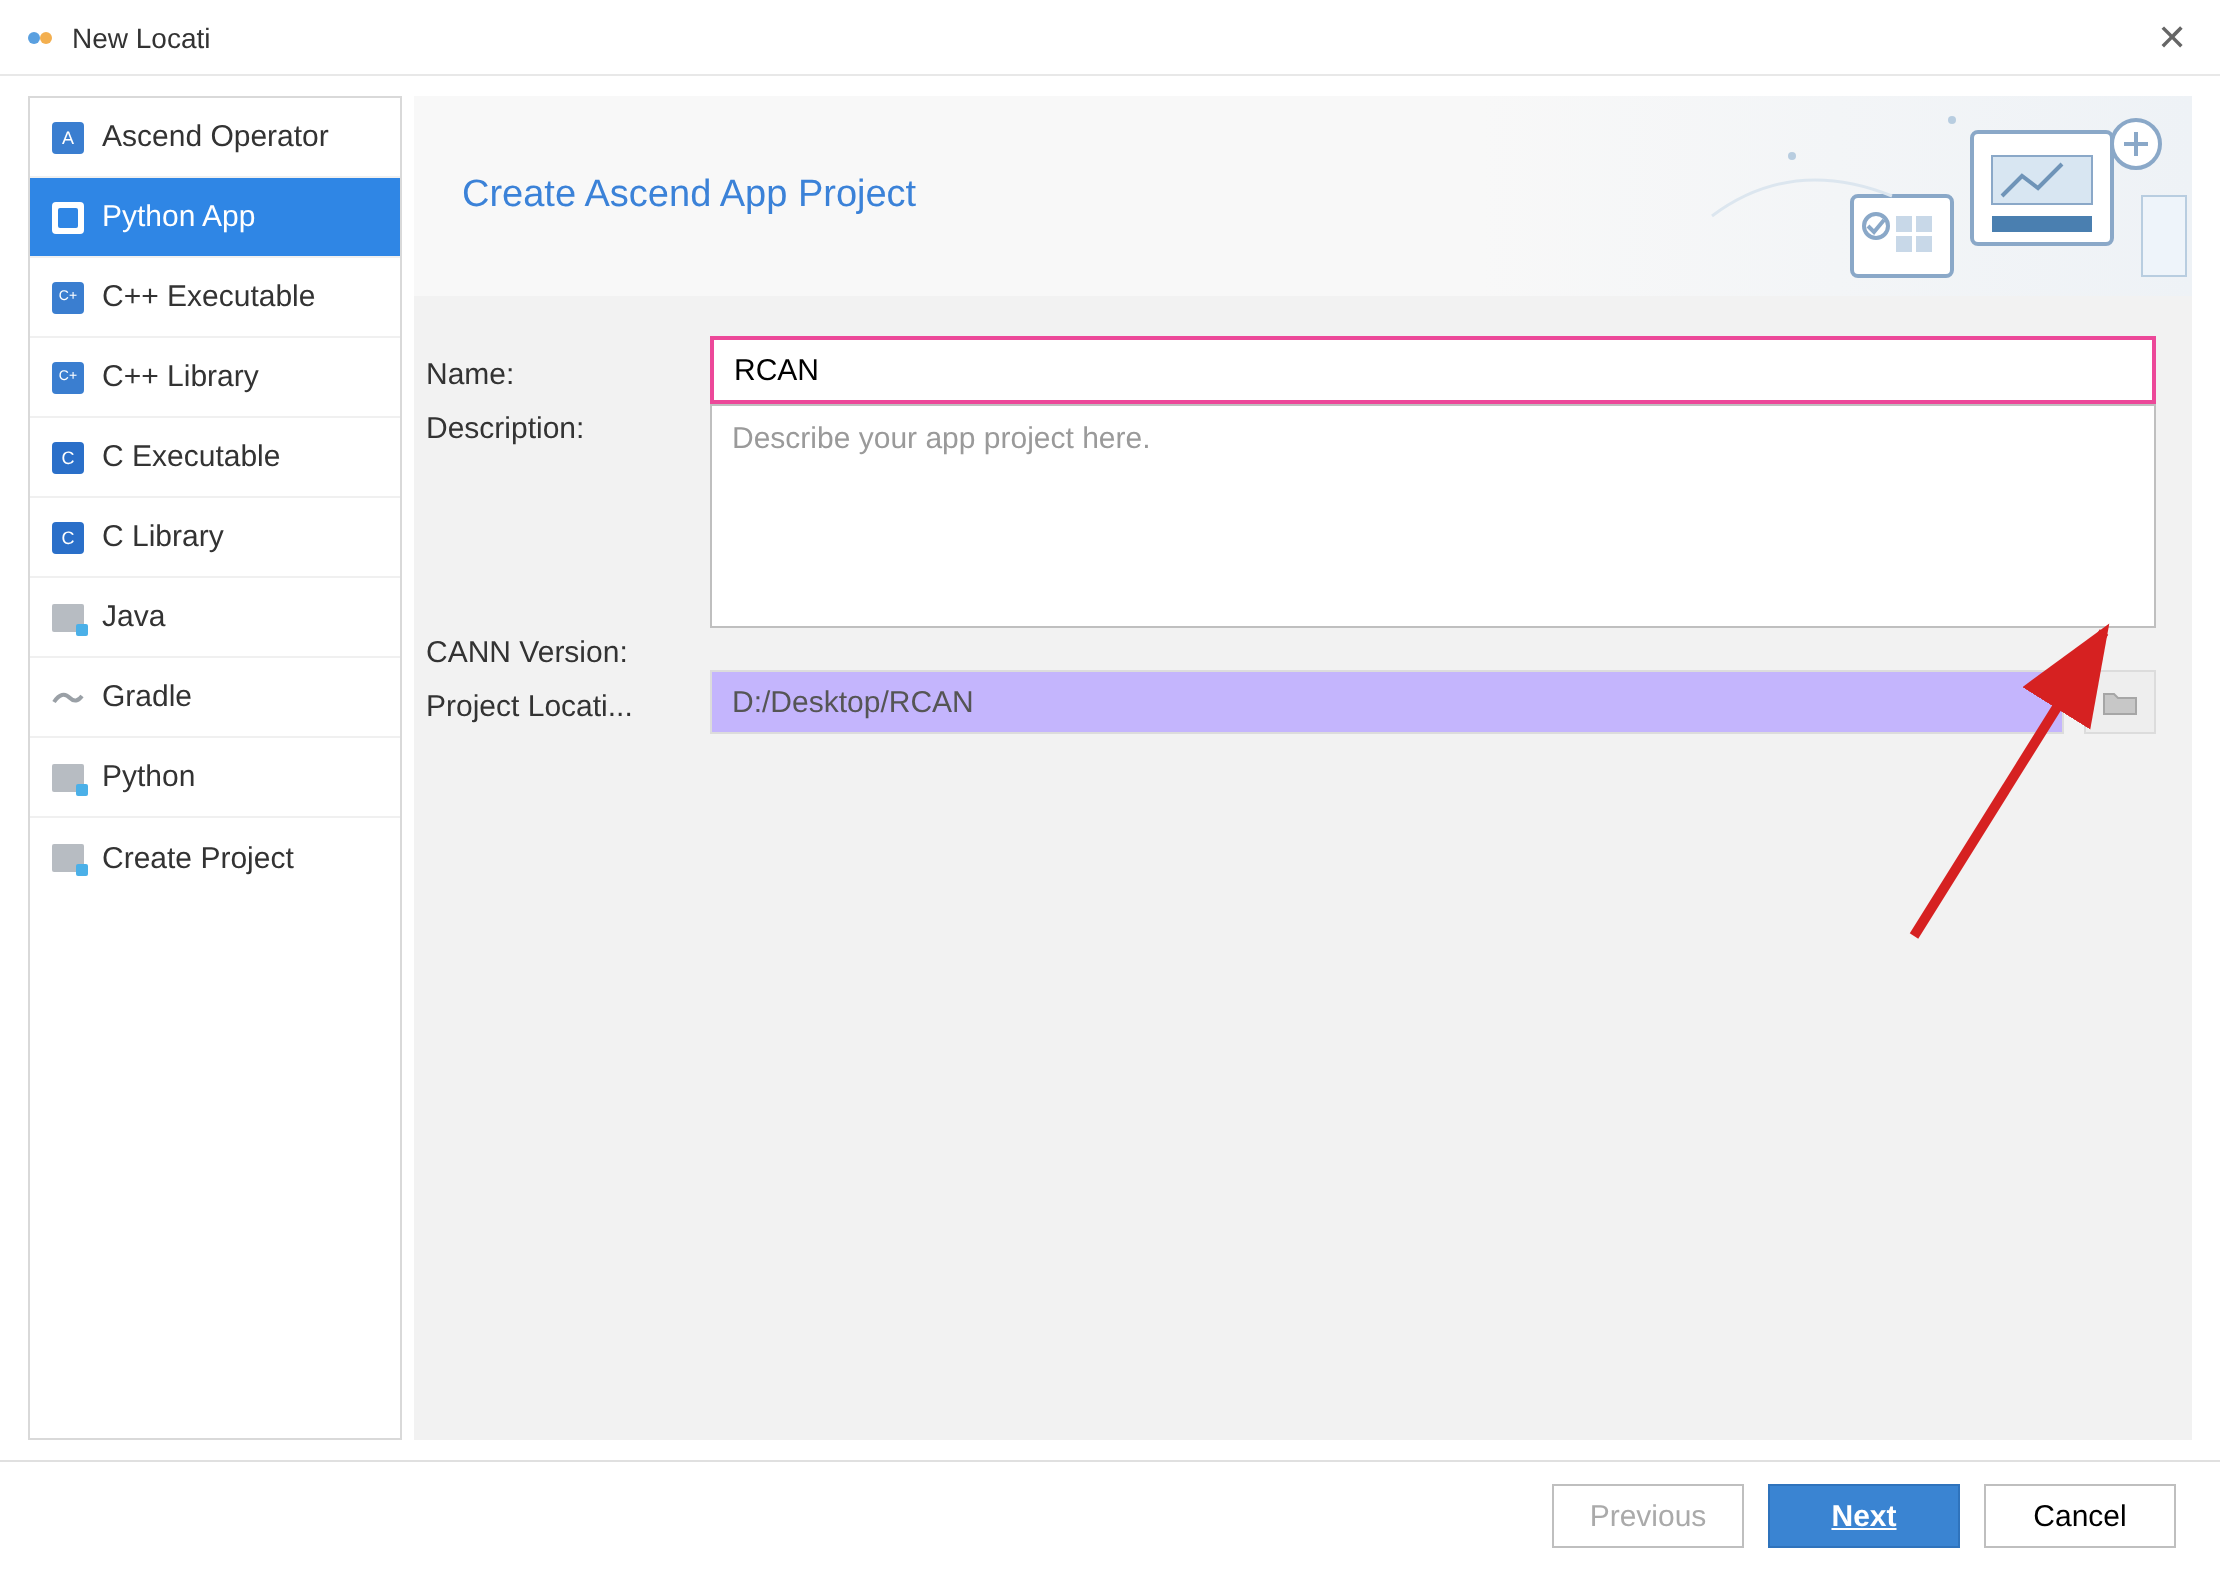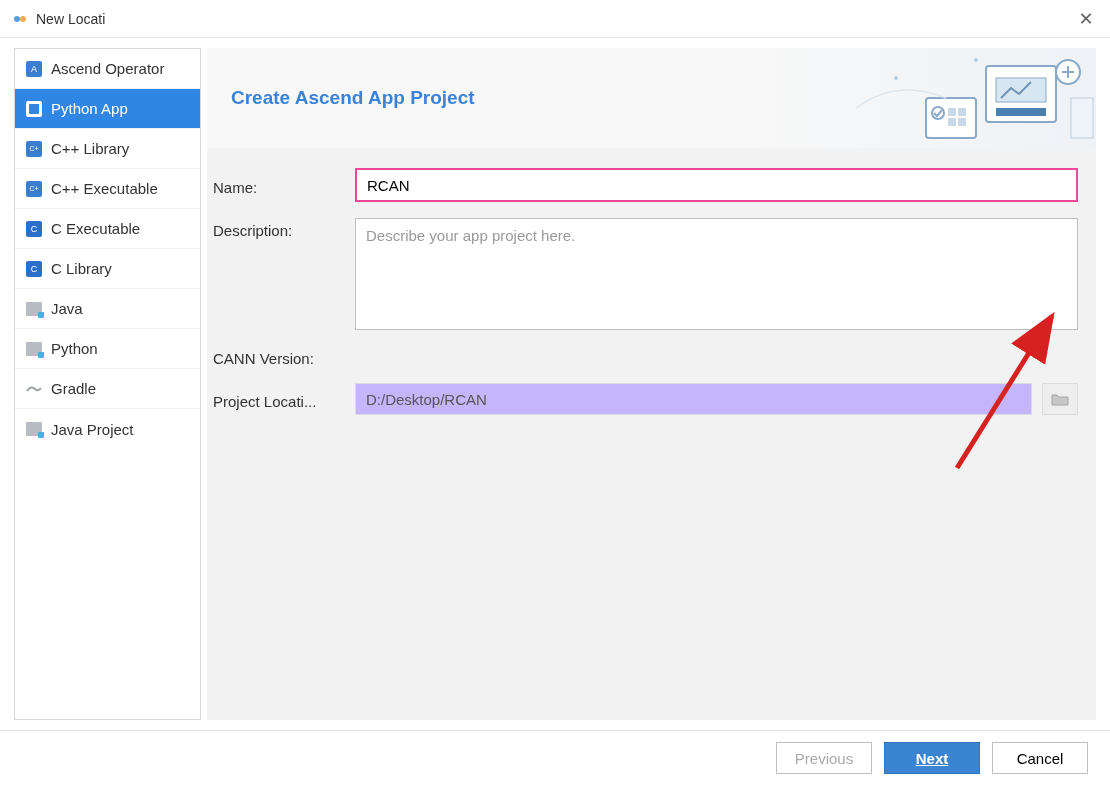--- a/index.html
+++ b/index.html
@@ -14,25 +14,25 @@
 
 .sidebar { width: 187px; border: 1px solid #d9d9d9; background: #fff; }
 .sidebar-item { display: flex; align-items: center; height: 40px; padding: 0 10px; font-size: 15px; color: #333; cursor: pointer; border-bottom: 1px solid #f0f0f0; }
 .sidebar-item:last-child { border-bottom: none; }
 .sidebar-item.selected { background: #2f86e5; color: #fff; }
 .sidebar-item .icon { width: 18px; height: 18px; margin-right: 8px; display: flex; align-items: center; justify-content: center; flex-shrink: 0; }
 
 .content { flex: 1; margin-left: 6px; background: #f2f2f2; position: relative; }
 
 .banner { height: 100px; background: linear-gradient(to right, #f8f8f8 60%, #eef2f6); position: relative; display: flex; align-items: center; padding-left: 24px; overflow: hidden; }
-.banner-title { color: #3b82d8; font-size: 19px; font-weight: 700; }
+.banner-title { color: #3b82d8; font-size: 19px; font-weight: 400; }
 .banner-art { position: absolute; right: 0; top: 0; width: 260px; height: 100px; }
 
 .form { padding: 20px 18px 0 6px; }
-.row { display: flex; align-items: flex-start; margin-bottom: 16px; }
+.row { display: flex; align-items: flex-start; }
 .row.center { align-items: center; }
 .label { width: 142px; font-size: 15px; color: #333; padding-top: 4px; flex-shrink: 0; }
 .field { flex: 1; display: flex; gap: 10px; }
 
 .input-text { width: 100%; height: 34px; border: 2px solid #ec4899; background: #fff; padding: 0 10px; font-size: 15px; outline: none; }
 .textarea { width: 100%; height: 112px; border: 1px solid #bfbfbf; background: #fff; padding: 8px 10px; font-size: 15px; resize: none; outline: none; }
 .textarea::placeholder { color: #9a9a9a; }
 
 .select { flex: 1; height: 32px; border: 1px solid #bfbfbf; background: #fff; display: flex; align-items: center; padding: 0 10px; font-size: 15px; position: relative; cursor: pointer; }
 .select .caret { position: absolute; right: 10px; color: #777; font-size: 12px; }
@@ -84,65 +84,65 @@
               <rect x="1" y="1" width="10" height="10" fill="#2f86e5" rx="1"></rect>
             </svg>
           </span>
         </span>
       <span>Python App</span>
     </div>
     <div class="sidebar-item">
       <span class="icon">
           <span class="ico-blue" style="font-size:7px;color:#fff;">C+</span>
         </span>
+      <span>C++ Executable</span>
+    </div>
+    <div class="sidebar-item">
+      <span class="icon">
+          <span class="ico-blue" style="font-size:7px;color:#fff;">C+</span>
+        </span>
       <span>C++ Library</span>
     </div>
     <div class="sidebar-item">
       <span class="icon">
-          <span class="ico-blue" style="font-size:7px;color:#fff;">C+</span>
-        </span>
-      <span>C++ Executable</span>
-    </div>
-    <div class="sidebar-item">
-      <span class="icon">
           <span class="ico-blue" style="background:#2a6fc9;font-size:9px;color:#fff;">C</span>
         </span>
       <span>C Executable</span>
     </div>
     <div class="sidebar-item">
       <span class="icon">
           <span class="ico-blue" style="background:#2a6fc9;font-size:9px;color:#fff;">C</span>
         </span>
       <span>C Library</span>
     </div>
     <div class="sidebar-item">
       <span class="icon">
           <span class="ico-gray"></span>
         </span>
       <span>Java</span>
-    </div>
-    <div class="sidebar-item">
-      <span class="icon">
-          <span class="ico-gray"></span>
-        </span>
-      <span>Python</span>
     </div>
     <div class="sidebar-item">
       <span class="icon">
           <svg width="16" height="12">
             <path d="M1 8 Q5 2 9 6 Q12 9 15 5" stroke="#9aa0a6" stroke-width="2" fill="none"></path>
           </svg>
         </span>
       <span>Gradle</span>
     </div>
     <div class="sidebar-item">
       <span class="icon">
           <span class="ico-gray"></span>
         </span>
-      <span>Java Project</span>
+      <span>Python</span>
+    </div>
+    <div class="sidebar-item">
+      <span class="icon">
+          <span class="ico-gray"></span>
+        </span>
+      <span>Create Project</span>
     </div>
   </div>
 
   <div class="content">
     <div class="banner">
       <span class="banner-title">Create Ascend App Project</span>
       <svg class="banner-art" viewBox="0 0 260 100">
         <rect x="150" y="18" width="70" height="56" rx="3" fill="#fff" stroke="#8aa8c8" stroke-width="2"></rect>
         <rect x="160" y="30" width="50" height="24" fill="#d8e6f2" stroke="#8aa8c8"></rect>
         <polyline points="165,50 175,40 183,46 195,34" fill="none" stroke="#6f94b8" stroke-width="2"></polyline>

